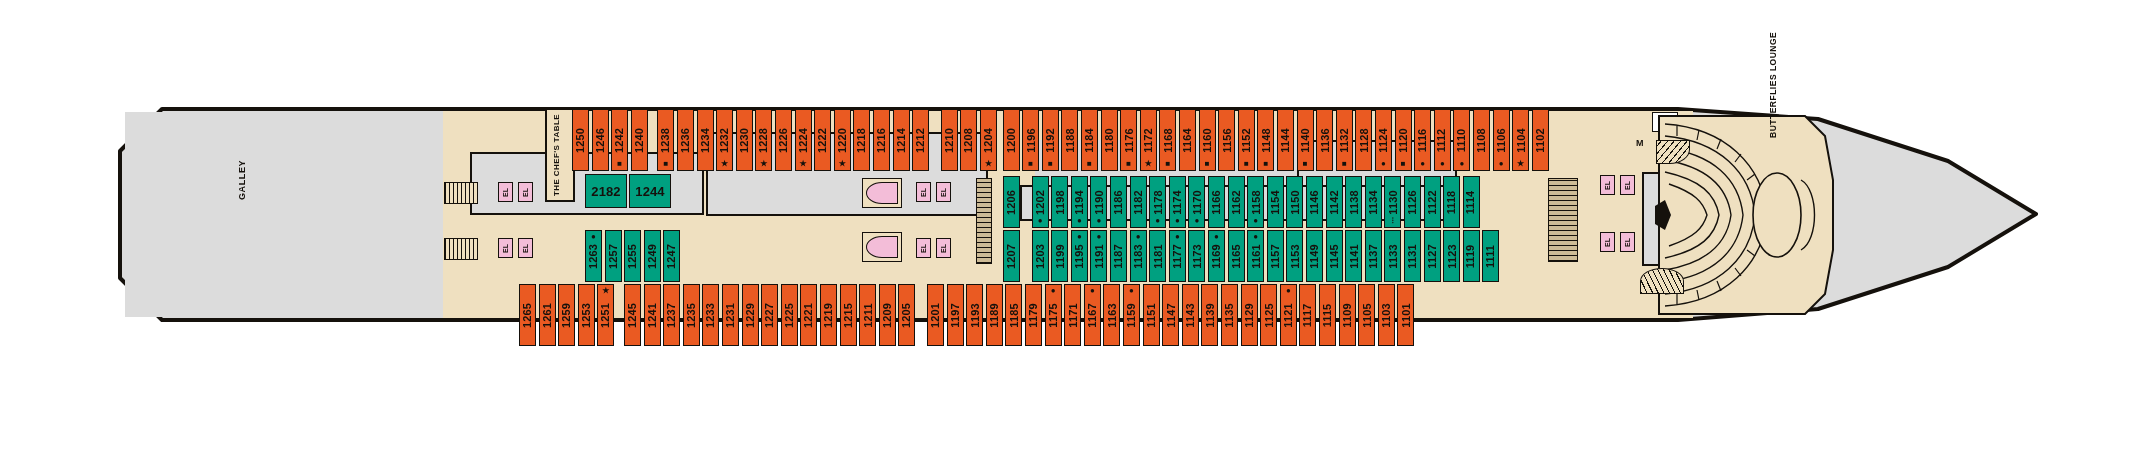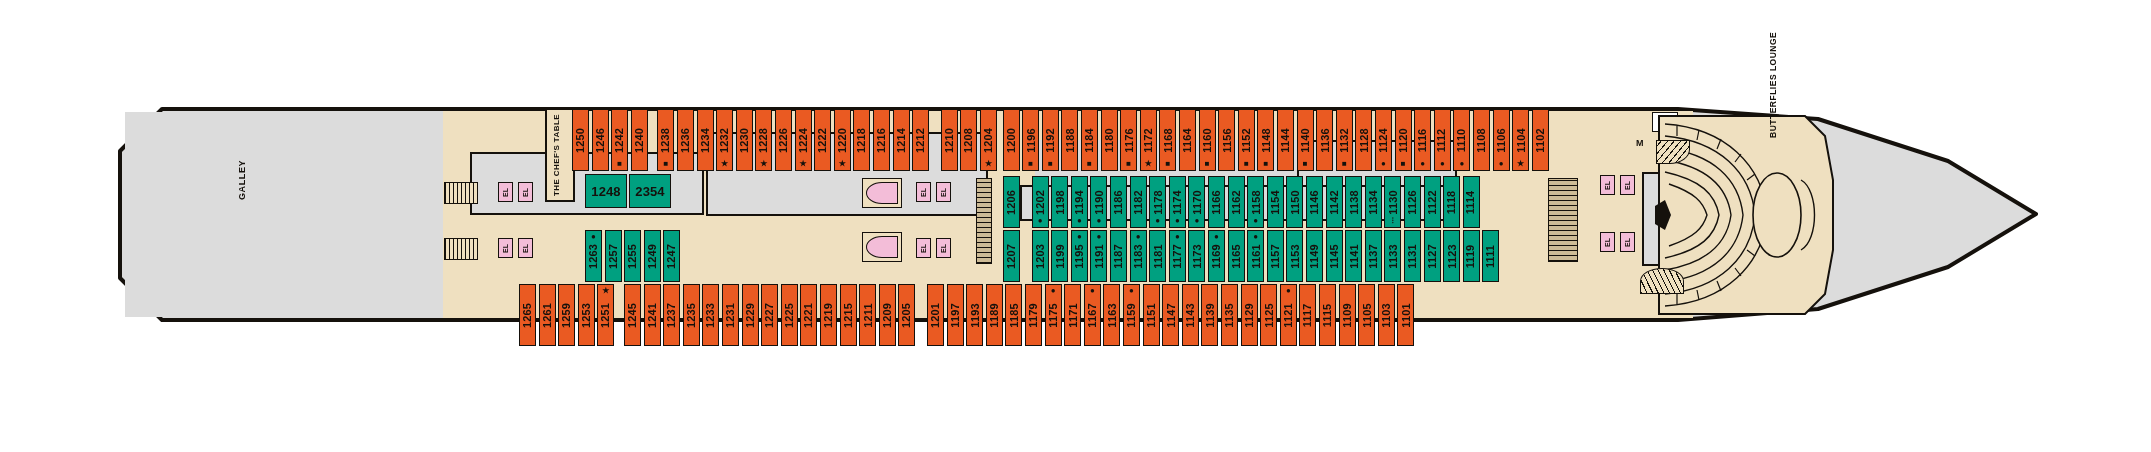--- a/index.html
+++ b/index.html
@@ -337,24 +337,24 @@
         <i class="mk" style="left: 50%; bottom: 2px; transform: translateX(-50%); font-style: normal;">●</i>
       </div>
       <div class="cab orange" style="left: 1512.2px; top: 109px; width: 17px; height: 62px;">
         <span>1104</span>
         <i class="mk" style="left: 50%; bottom: 2px; transform: translateX(-50%); font-style: normal;">★</i>
       </div>
       <div class="cab orange" style="left: 1531.8px; top: 109px; width: 17px; height: 62px;">
         <span>1102</span>
       </div>
       <div class="cab green big" style="left: 585px; top: 174px; width: 42px; height: 34px;">
-        <span>1248</span>
+        <span>2182</span>
       </div>
       <div class="cab green big" style="left: 629px; top: 174px; width: 42px; height: 34px;">
-        <span>2354</span>
+        <span>1244</span>
       </div>
       <div class="cab green" style="left: 1003px; top: 176px; width: 17px; height: 52px;">
         <span>1206</span>
       </div>
       <div class="cab green" style="left: 1031.6px; top: 176px; width: 17px; height: 52px;">
         <span>1202</span>
         <i class="mk" style="left: 50%; bottom: 2px; transform: translateX(-50%); font-style: normal;">●</i>
       </div>
       <div class="cab green" style="left: 1051.2px; top: 176px; width: 17px; height: 52px;">
         <span>1198</span>

